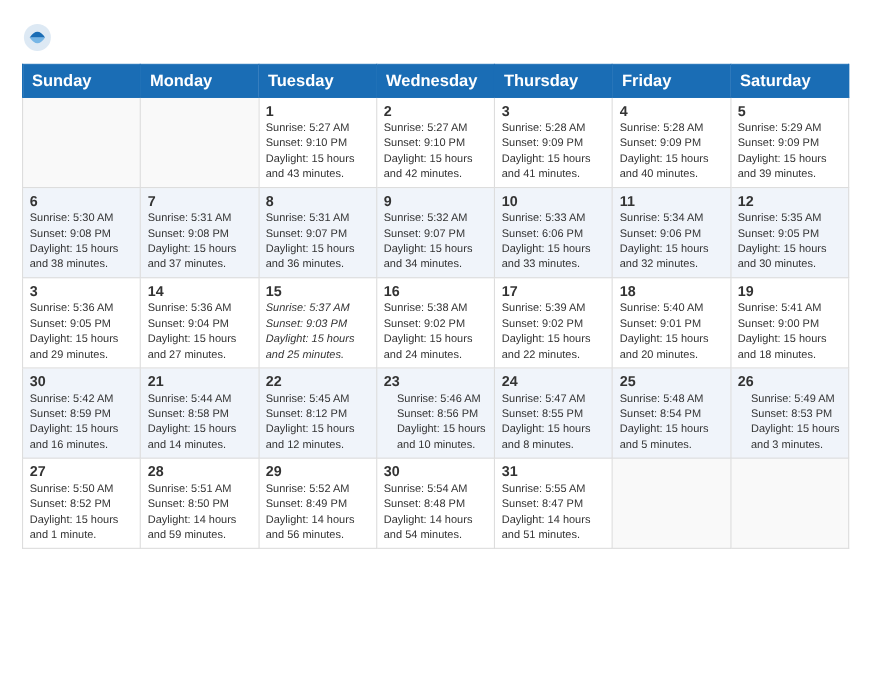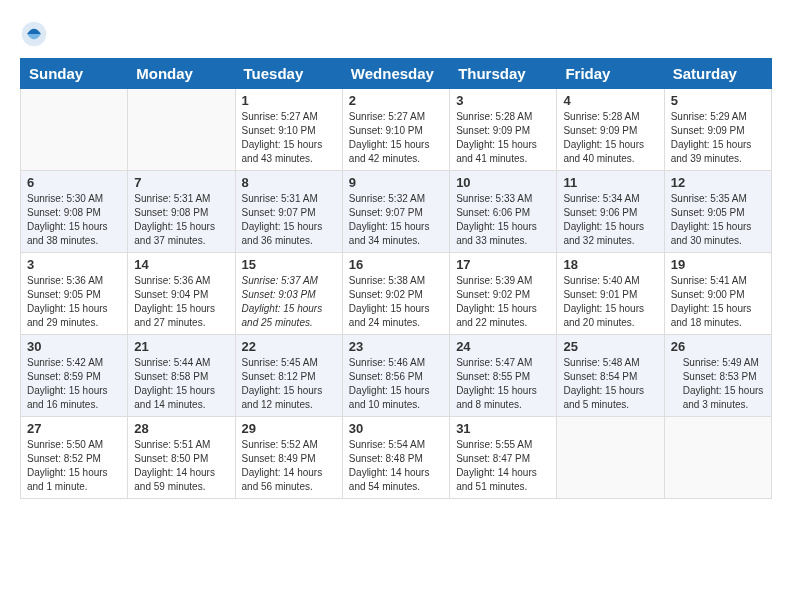--- a/index.html
+++ b/index.html
@@ -258,21 +258,21 @@
 Daylight: 15 hours and 14 minutes.</div>
         </td>
         <td>
           <span class="day-number">22</span>
           <div class="day-info" style="white-space: pre-line;">Sunrise: 5:45 AM
 Sunset: 8:12 PM
 Daylight: 15 hours and 12 minutes.</div>
         </td>
         <td>
           <span class="day-number">23</span>
-          <div class="day-info" style="white-space: pre-line;">Sunrise: 5:46 AM
+          <div class="day-info" style="white-space: pre-line; margin-left: 12px;">Sunrise: 5:46 AM
 Sunset: 8:56 PM
 Daylight: 15 hours and 10 minutes.</div>
         </td>
         <td>
           <span class="day-number">24</span>
           <div class="day-info" style="white-space: pre-line;">Sunrise: 5:47 AM
 Sunset: 8:55 PM
 Daylight: 15 hours and 8 minutes.</div>
         </td>
         <td>

